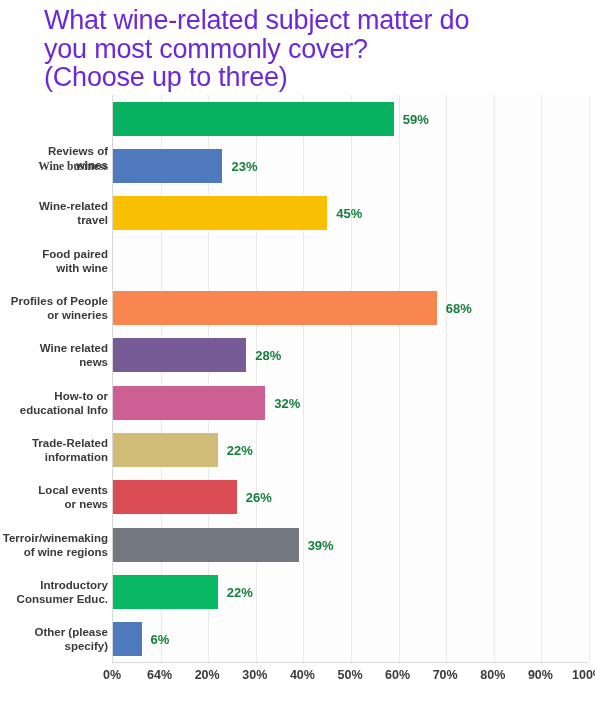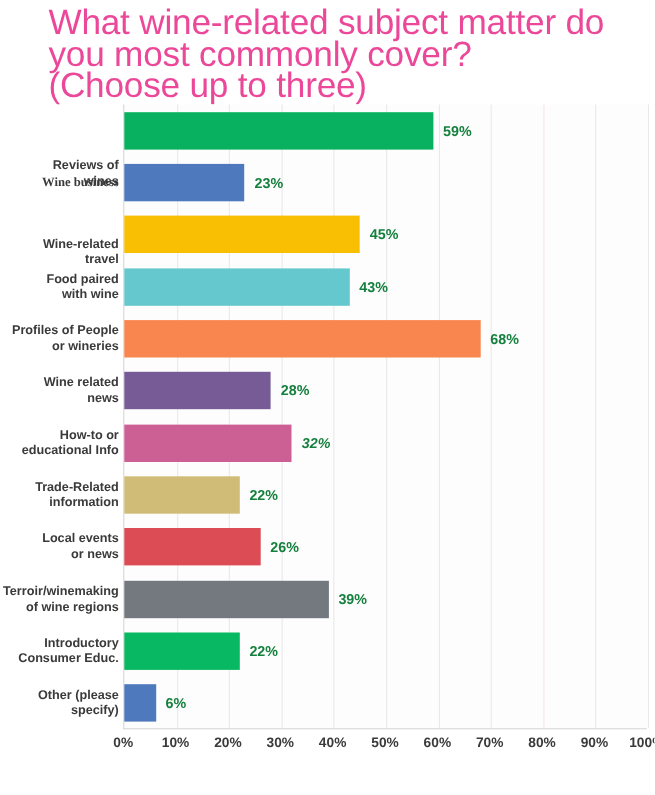--- a/index.html
+++ b/index.html
@@ -21,24 +21,24 @@
     width: 595px;
     height: 723px;
   }
 
   
   .chart-title {
     position: absolute;
     left: 44px;
     top: 6px;
     width: 520px;
-    font-size: 32px;
+    font-size: 27px;
     line-height: 28.5px;
     font-weight: 400;
-    color: #ec4899;
+    color: #6d28d9;
     letter-spacing: -0.2px;
     white-space: pre-line;
   }
 
   
   .plot-area {
     position: absolute;
     left: 112px;
     top: 95px;
     width: 476px;
@@ -137,21 +137,21 @@
 <div id="chart-root">
 
   <div class="chart-title">What wine-related subject matter do
 you most commonly cover?
 (Choose up to three)</div>
 
   <div class="cat-labels">
       <div class="cat-label" style="top: 9.66667px; margin-top: 39px;">Reviews of
 wines</div>
       <div class="cat-label" style="top: 64px; font-family: Liberation Serif, serif;">Wine business</div>
-      <div class="cat-label" style="top: 104.333px; margin-top: 16px;">Wine-related
+      <div class="cat-label" style="top: 104.333px;">Wine-related
 travel</div>
       <div class="cat-label" style="top: 151.667px;">Food paired
 with wine</div>
       <div class="cat-label" style="top: 199px;">Profiles of People
 or wineries</div>
       <div class="cat-label" style="top: 293.667px;">How-to or
 educational Info</div>
       <div class="cat-label" style="top: 246.333px;">Wine related
 news</div>
       <div class="cat-label" style="top: 341px;">Trade-Related
@@ -185,35 +185,31 @@
           <div class="bar-value" style="left: 289.84px;">59%</div>
         </div>
         <div class="row" style="top: 54px;">
           <div class="bar" style="width: 109.48px; background: rgb(78, 121, 189);"></div>
           <div class="bar-value" style="left: 118.48px;">23%</div>
         </div>
         <div class="row" style="top: 101.333px;">
           <div class="bar" style="width: 214.2px; background: rgb(248, 191, 3);"></div>
           <div class="bar-value" style="left: 223.2px;">45%</div>
         </div>
-        <div class="row" style="top: 148.667px;">
-          <div class="bar" style="width: 204.68px; background: rgb(102, 200, 207);"></div>
-          <div class="bar-value" style="left: 213.68px;">43%</div>
-        </div>
         <div class="row" style="top: 196px;">
           <div class="bar" style="width: 323.68px; background: rgb(249, 133, 79);"></div>
           <div class="bar-value" style="left: 332.68px;">68%</div>
         </div>
         <div class="row" style="top: 243.333px; padding-left: 44px;">
           <div class="bar" style="width: 133.28px; background: rgb(119, 91, 150);"></div>
           <div class="bar-value" style="left: 142.28px;">28%</div>
         </div>
         <div class="row" style="top: 290.667px;">
           <div class="bar" style="width: 152.32px; background: rgb(204, 95, 148);"></div>
-          <div class="bar-value" style="left: 161.32px; font-style: italic;">32%</div>
+          <div class="bar-value" style="left: 161.32px;">32%</div>
         </div>
         <div class="row" style="top: 338px;">
           <div class="bar" style="width: 104.72px; background: rgb(208, 188, 119);"></div>
           <div class="bar-value" style="left: 113.72px;">22%</div>
         </div>
         <div class="row" style="top: 385.333px;">
           <div class="bar" style="width: 123.76px; background: rgb(219, 76, 85);"></div>
           <div class="bar-value" style="left: 132.76px;">26%</div>
         </div>
         <div class="row" style="top: 432.667px;">
@@ -226,21 +222,21 @@
         </div>
         <div class="row" style="top: 527.333px;">
           <div class="bar" style="width: 28.56px; background: rgb(78, 121, 189);"></div>
           <div class="bar-value" style="left: 37.56px;">6%</div>
         </div>
       </div>
   </div>
 
   <div class="x-ticks">
       <div class="x-tick" style="left: 112px;">0%</div>
-      <div class="x-tick" style="left: 159.6px;">10%</div>
+      <div class="x-tick" style="left: 159.6px;">64%</div>
       <div class="x-tick" style="left: 207.2px;">20%</div>
       <div class="x-tick" style="left: 254.8px;">30%</div>
       <div class="x-tick" style="left: 302.4px;">40%</div>
       <div class="x-tick" style="left: 350px;">50%</div>
       <div class="x-tick" style="left: 397.6px;">60%</div>
       <div class="x-tick" style="left: 445.2px;">70%</div>
       <div class="x-tick" style="left: 492.8px;">80%</div>
       <div class="x-tick" style="left: 540.4px;">90%</div>
       <div class="x-tick" style="left: 588px;">100%</div>
     </div>

